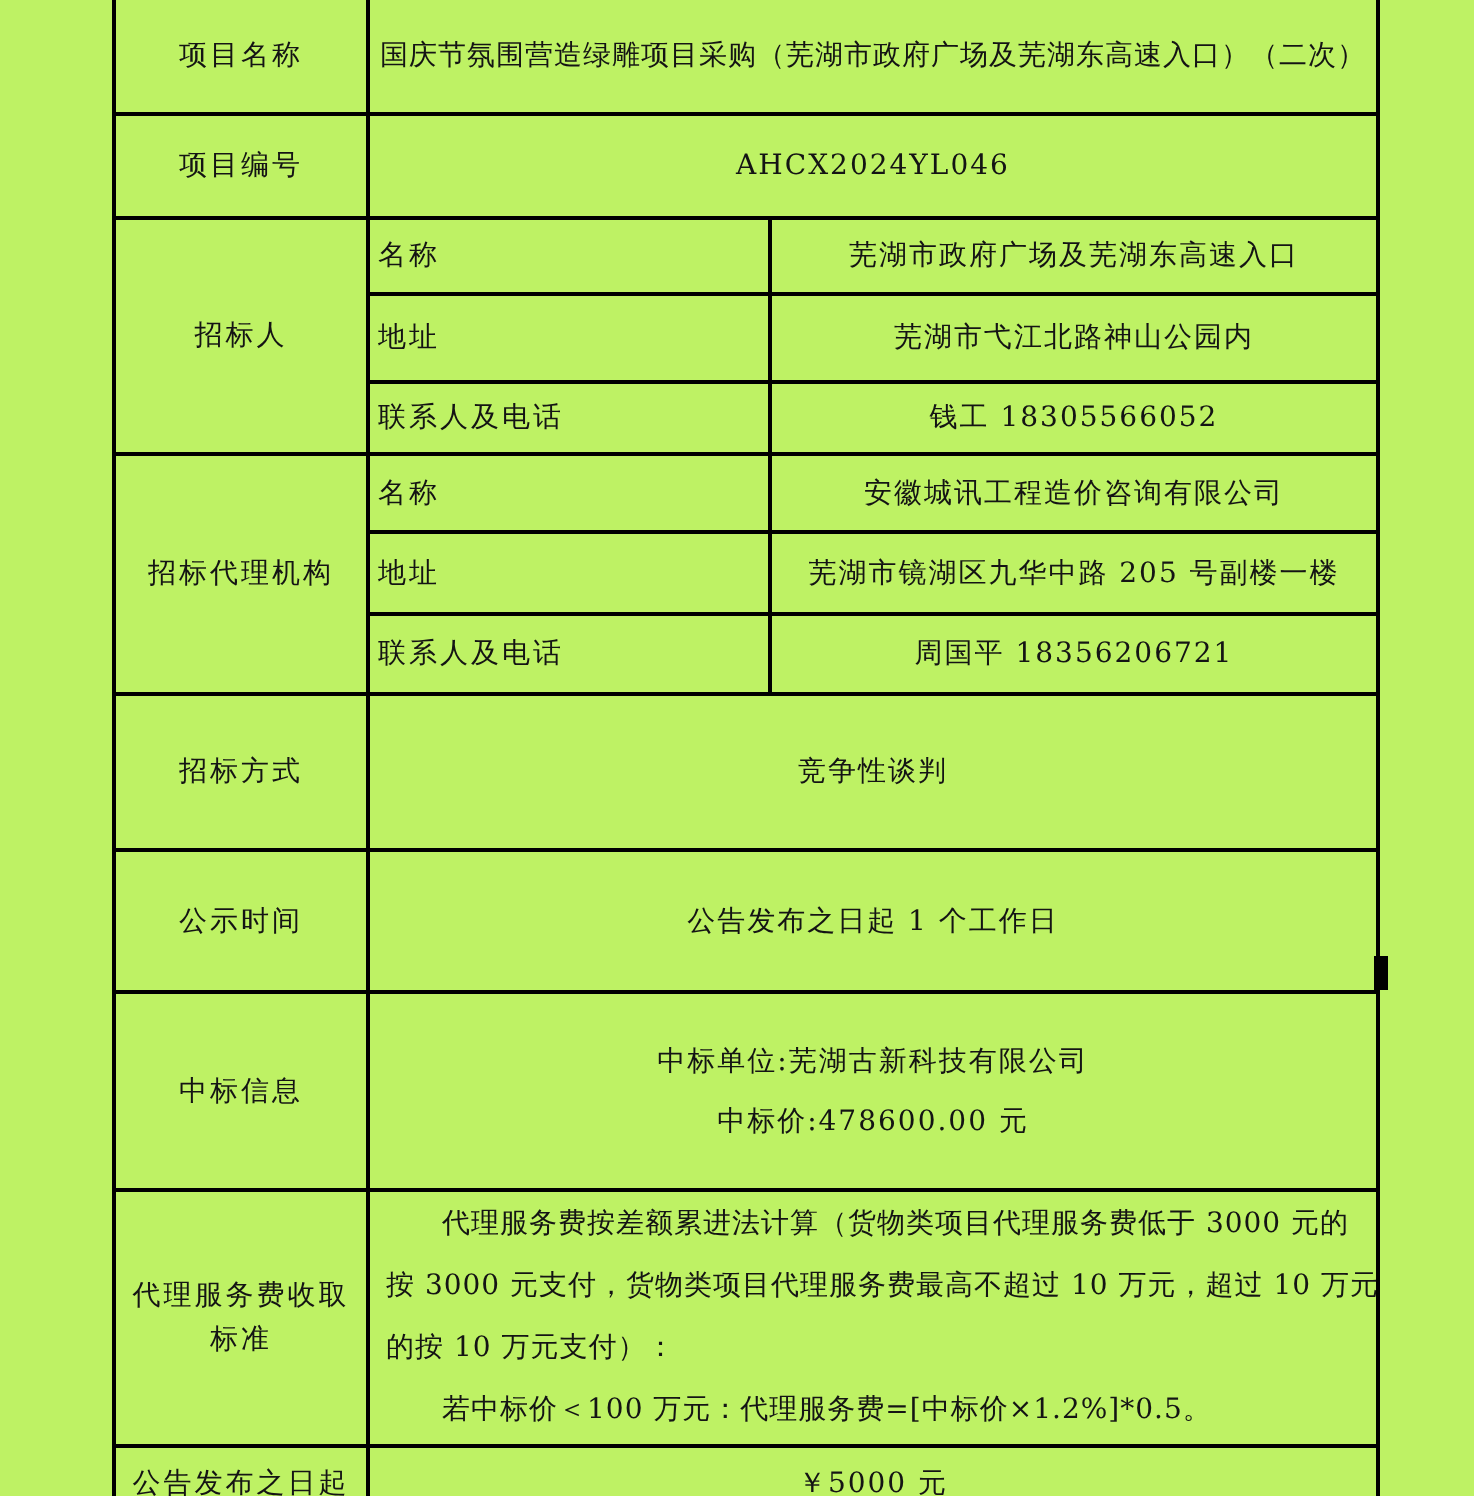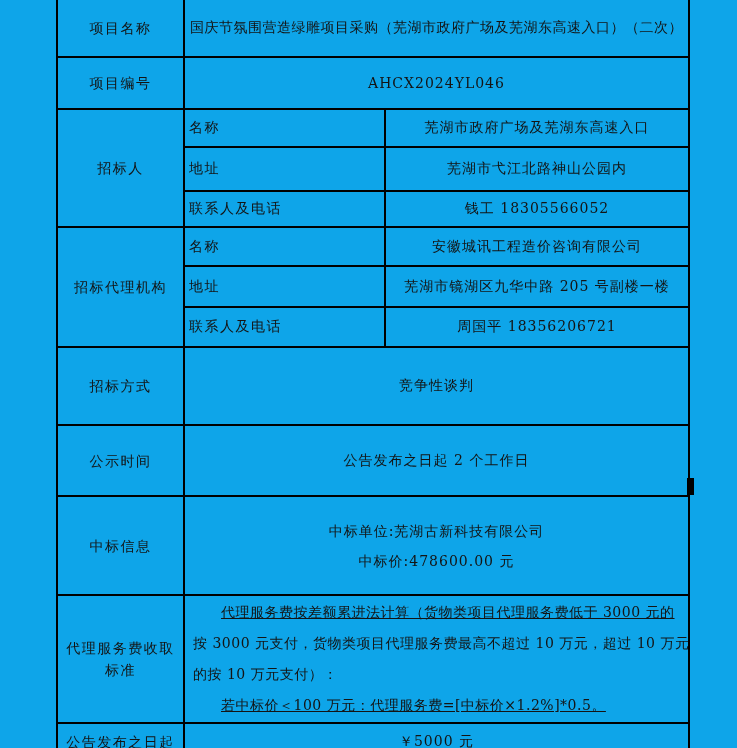--- a/index.html
+++ b/index.html
@@ -4,21 +4,21 @@
 <style>
   html, body {
     margin: 0;
     padding: 0;
     background: #ffffff;
   }
   .page {
     position: relative;
     width: 737px;
     height: 748px;
-    background: #0ea5e9;
+    background: #bef264;
     overflow: hidden;
     font-family: "DejaVu Serif", "Liberation Serif", serif;
     color: #141414;
   }
   table.doc-table {
     position: absolute;
     left: 56px;
     top: -3px;
     width: 632px;
     border-collapse: collapse;
@@ -58,21 +58,20 @@
     text-align: left;
     letter-spacing: 0.5px;
     padding: 0 6px 0 8px;
   }
   td.feestd .ln {
     line-height: 31px;
     white-space: nowrap;
   }
   td.feestd .ln.indent {
     text-indent: 2em;
-    text-decoration: underline;
   }
   .caret {
     position: absolute;
     left: 687px;
     top: 478px;
     width: 7px;
     height: 17px;
     background: #000000;
   }
 </style>
@@ -120,21 +119,21 @@
       <tr style="height:40px">
         <td class="sub">联系人及电话</td>
         <td class="val">周国平 18356206721</td>
       </tr>
       <tr style="height:78px">
         <td class="lbl">招标方式</td>
         <td class="val" colspan="2">竞争性谈判</td>
       </tr>
       <tr style="height:71px">
         <td class="lbl">公示时间</td>
-        <td class="val" colspan="2">公告发布之日起 2 个工作日</td>
+        <td class="val" colspan="2">公告发布之日起 1 个工作日</td>
       </tr>
       <tr style="height:99px">
         <td class="lbl">中标信息</td>
         <td class="val multiline" colspan="2">
           <div class="ln">中标单位:芜湖古新科技有限公司</div>
           <div class="ln">中标价:478600.00 元</div>
         </td>
       </tr>
       <tr style="height:128px">
         <td class="lbl">代理服务费收取标准</td>

